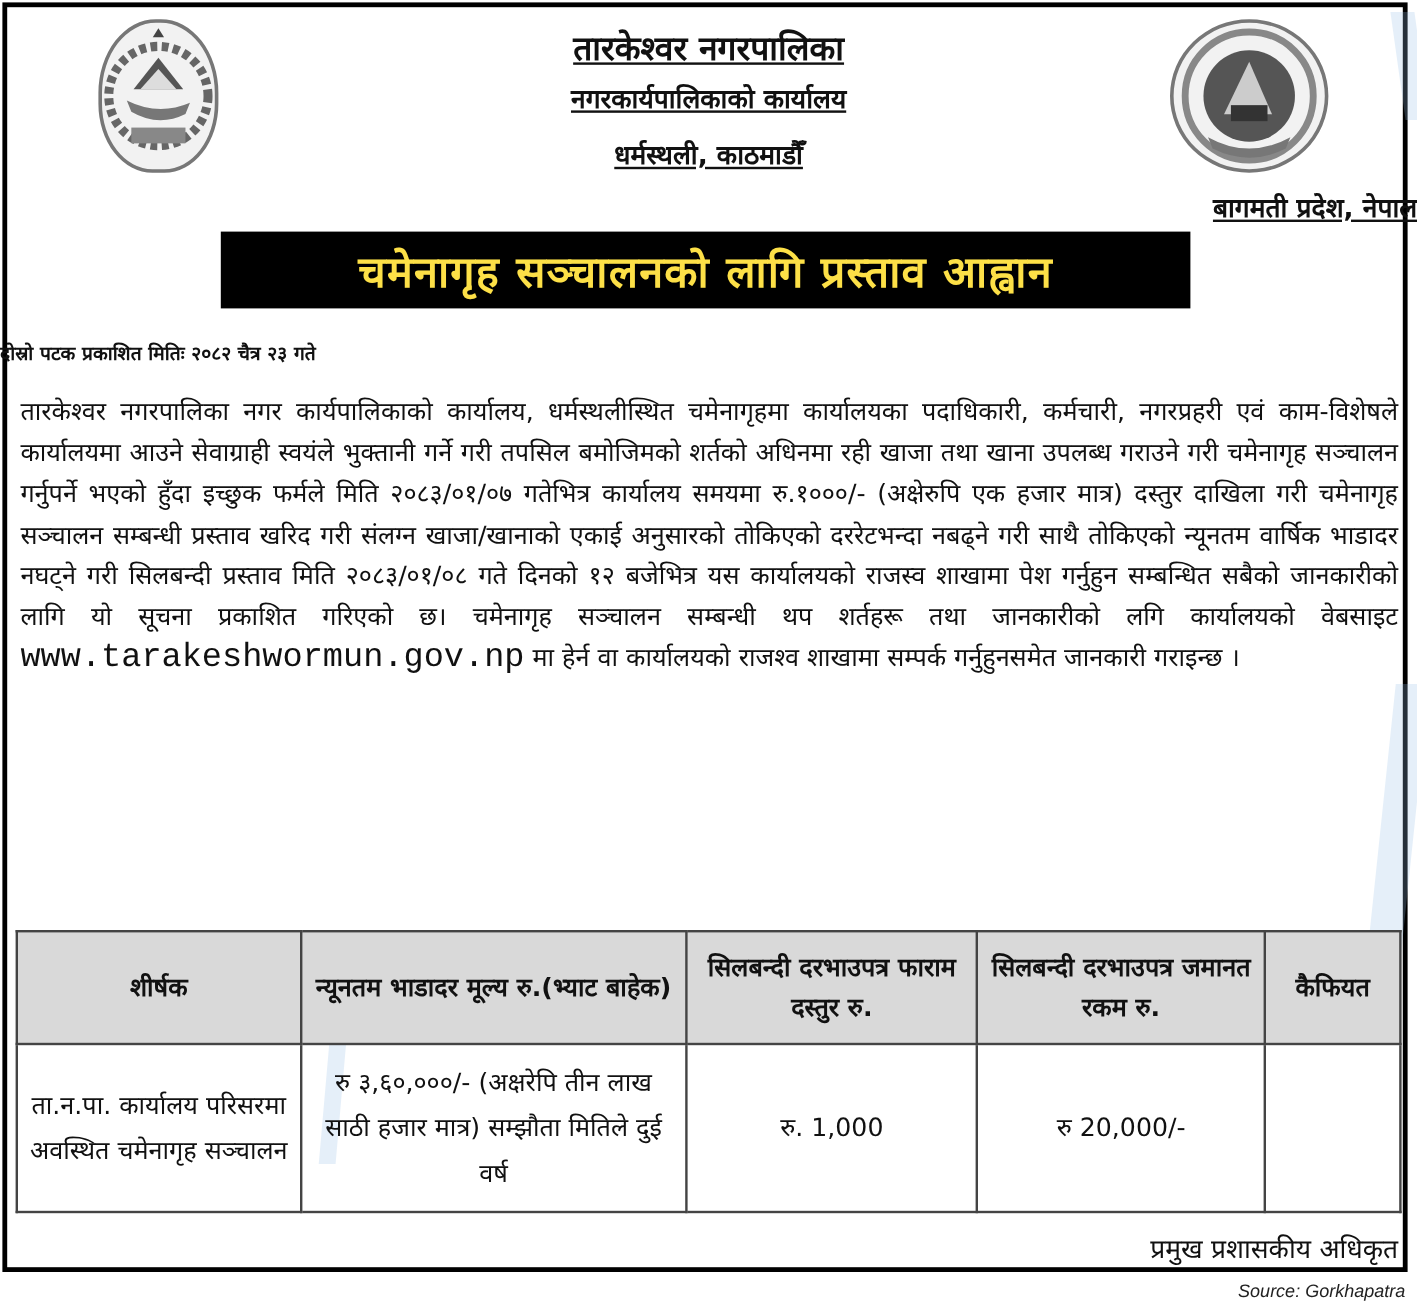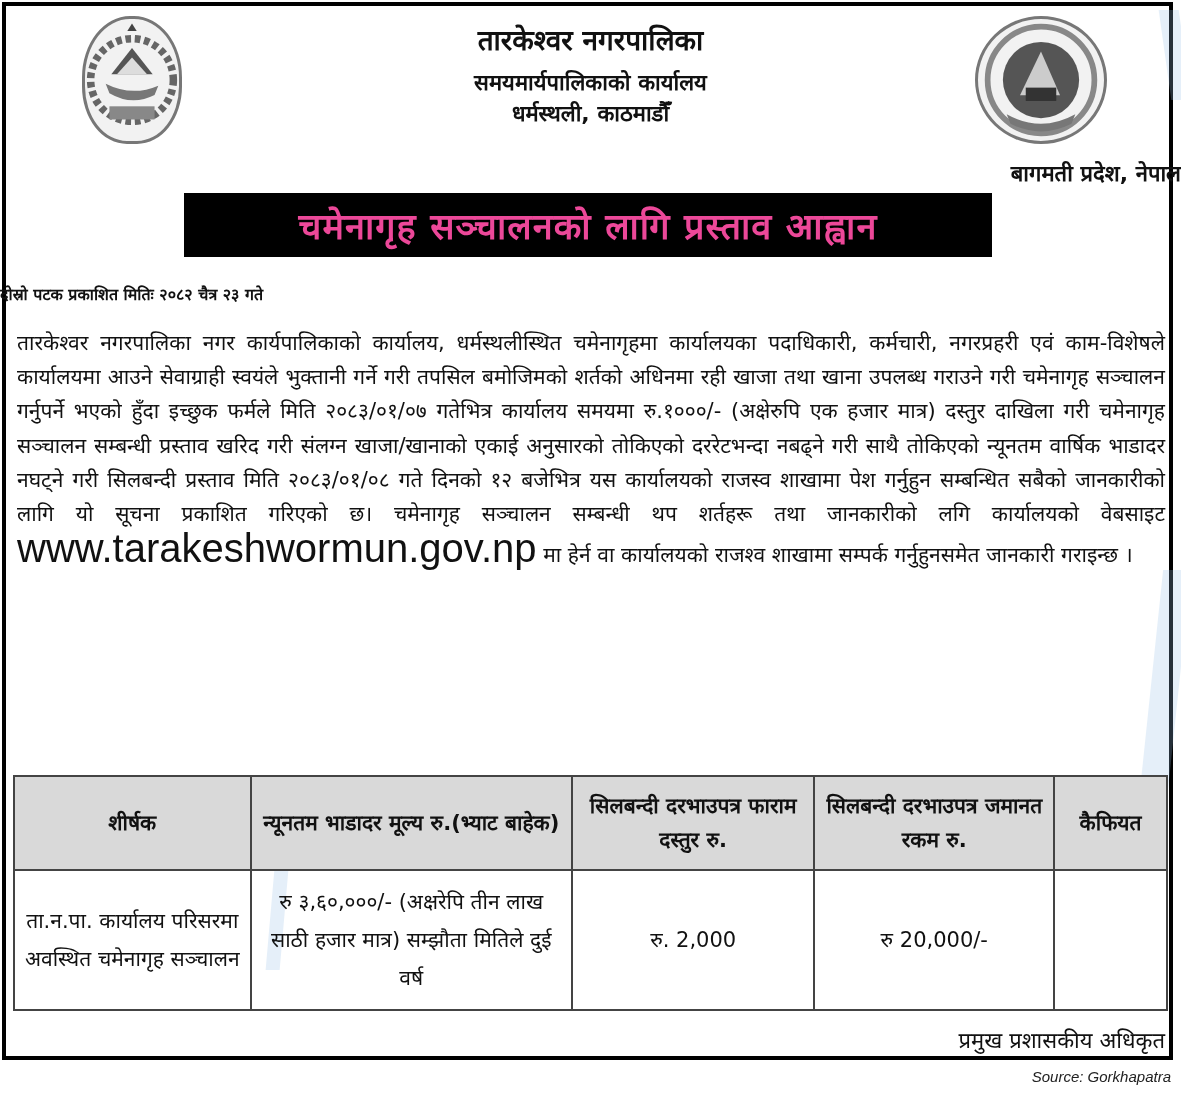--- a/index.html
+++ b/index.html
@@ -7,35 +7,35 @@
     width:1181px; height:1093px; background:#ffffff; position:relative; overflow:hidden;
     font-family:"DejaVu Sans", "Liberation Sans", sans-serif; color:#111;
   }
   .frame {
     position:absolute; left:2px; top:2px; width:1171px; height:1058px;
     border:4px solid #000; background:#fff; box-sizing:border-box;
   }
   .watermark-stripe { position:absolute; background:rgba(150,190,230,0.25); }
   .emblem { position:absolute; border-radius:50%; background:#f2f2f2; border:3px solid #777; box-sizing:border-box; display:flex; align-items:center; justify-content:center; }
   .emblem svg { width:100%; height:100%; }
-  .hdr { position:absolute; left:0; width:1181px; text-align:center; font-weight:bold; }
+  .hdr { position:absolute; left:0; width:1181px; text-align:center; font-weight:bold;text-decoration:underline; }
   .hdr1 { top:20px; font-size:28px; }
   .hdr2 { top:66px; font-size:22px; }
-  .hdr3 { top:97px; font-size:22px; }
+  .hdr3 { top:113px; font-size:22px; }
   .hdr4 { top:157px; font-size:22px;text-align:right; }
   .title-box {
-    position:absolute; left:184px; top:193px; width:808px; height:64px; background:#000; color:#ec4899;
+    position:absolute; left:184px; top:193px; width:808px; height:64px; background:#000; color:#fde047;
     font-size:36px; font-weight:bold; display:flex; align-items:center; justify-content:center; letter-spacing:1px;
   }
   .pubdate { position:absolute; left:0; width:1181px; top:283px; font-size:16px; font-weight:bold; }
   .body-text {
     position:absolute; left:17px; top:326px; width:1148px; font-size:21px; line-height:34.2px;
     text-align:justify;
   }
-  .body-text .url { font-family:Liberation Sans, sans-serif; font-size:40px; }
+  .body-text .url { font-family:Liberation Mono, monospace; font-size:28px; }
   table.tbl {
     position:absolute; left:13px; top:775px; width:1155px; border-collapse:collapse; font-size:21px;border-radius:25px;
   }
   table.tbl th, table.tbl td { border:2px solid #444; text-align:center; vertical-align:middle; padding:4px 6px; }
   table.tbl th { background:#d9d9d9; font-weight:bold; height:84px; line-height:34px; }
   table.tbl td { height:130px; line-height:38px; }
   .signature { position:absolute; right:16px; top:1024px; font-size:22px; font-weight:normal; }
   .source { position:absolute; right:10px; top:1068px; font-size:15px; font-style:italic; color:#222; font-family:Liberation Sans, sans-serif; }
 </style>
 </head>
@@ -62,21 +62,21 @@
   <svg viewBox="0 0 132 128">
     <circle cx="66" cy="64" r="56" fill="none" stroke="#888" stroke-width="6"></circle>
     <circle cx="66" cy="64" r="40" fill="#555"></circle>
     <polygon points="44,80 66,34 86,80" fill="#ccc"></polygon>
     <rect x="50" y="72" width="32" height="14" fill="#333"></rect>
     <path d="M30,100 Q66,120 102,100 L98,110 Q66,126 34,110 Z" fill="#777"></path>
   </svg>
 </div>
 
 <div class="hdr hdr1">तारकेश्वर नगरपालिका</div>
-<div class="hdr hdr2">समयमार्यपालिकाको कार्यालय</div>
+<div class="hdr hdr2">नगरकार्यपालिकाको कार्यालय</div>
 <div class="hdr hdr3">धर्मस्थली, काठमाडौँ</div>
 <div class="hdr hdr4">बागमती प्रदेश, नेपाल</div>
 
 <div class="title-box">
   <span>चमेनागृह सञ्चालनको लागि प्रस्ताव आह्वान</span>
 </div>
 
 <div class="pubdate">दोस्रो पटक प्रकाशित मितिः २०८२ चैत्र २३ गते</div>
 
 <div class="body-text">
@@ -97,21 +97,21 @@
       <th>न्यूनतम भाडादर मूल्य रु.(भ्याट बाहेक)</th>
       <th>सिलबन्दी दरभाउपत्र फाराम दस्तुर रु.</th>
       <th>सिलबन्दी दरभाउपत्र जमानत रकम रु.</th>
       <th>कैफियत</th>
     </tr>
   </thead>
   <tbody>
     <tr>
       <td>ता.न.पा. कार्यालय परिसरमा अवस्थित चमेनागृह सञ्चालन</td>
       <td>रु ३,६०,०००/- (अक्षरेपि तीन लाख साठी हजार मात्र) सम्झौता मितिले दुई वर्ष</td>
-      <td>रु. 2,000</td>
+      <td>रु. 1,000</td>
       <td>रु 20,000/-</td>
       <td></td>
     </tr>
   </tbody>
 </table>
 
 <div class="signature">प्रमुख प्रशासकीय अधिकृत</div>
 <div class="source">Source: Gorkhapatra</div>
 
 </body></html>

